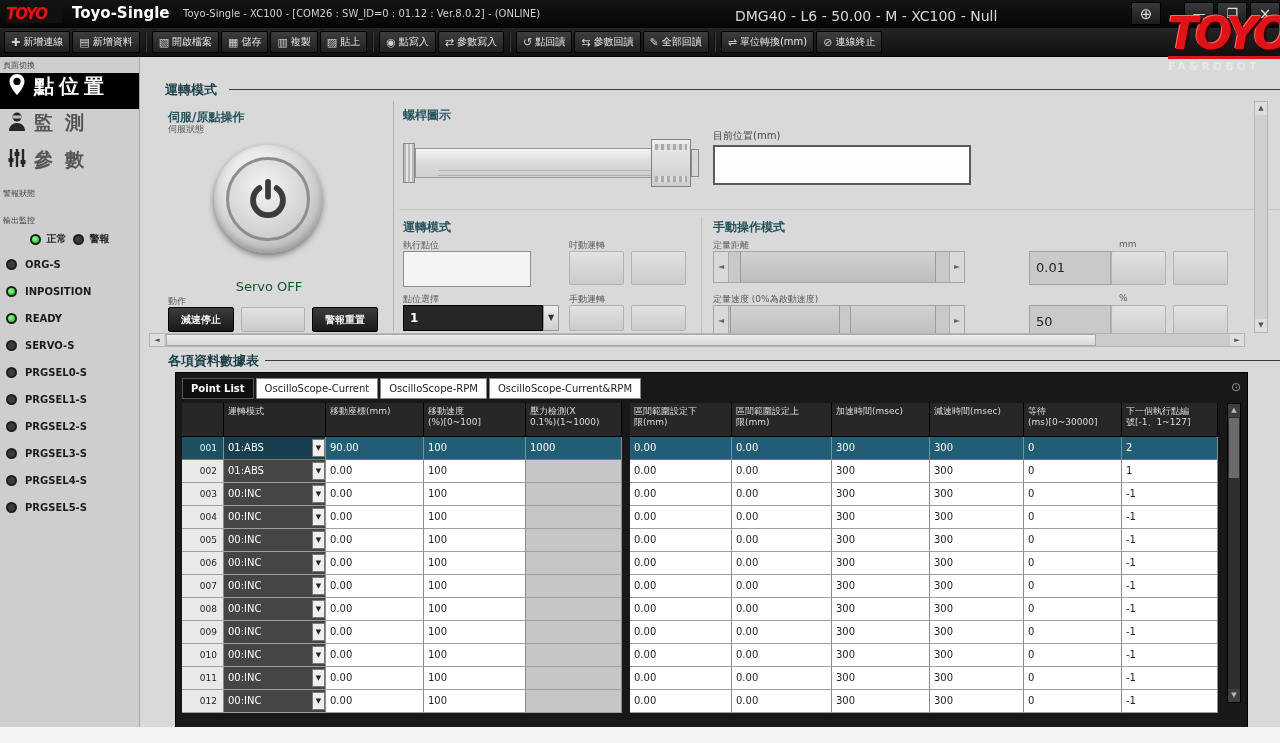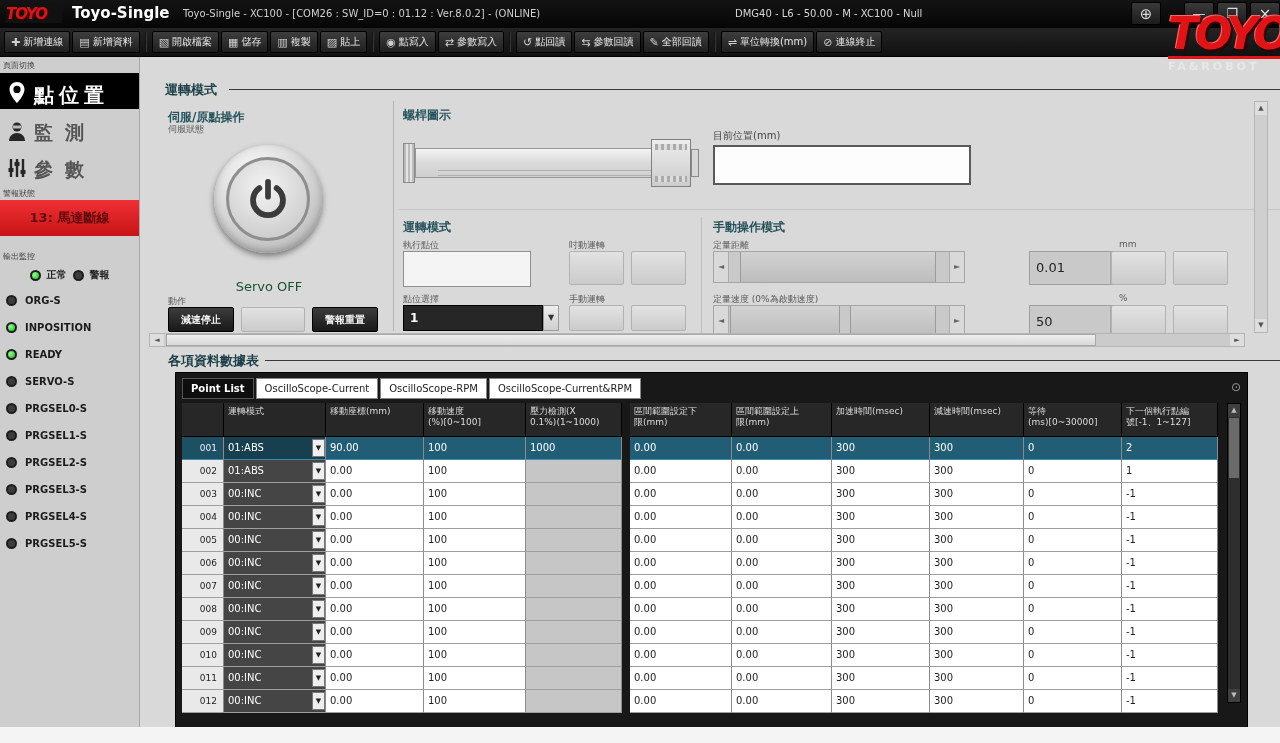--- a/index.html
+++ b/index.html
@@ -7,21 +7,21 @@
     font-family:"DejaVu Sans","Liberation Sans",sans-serif; }
 
   
   #titlebar { position:absolute; left:0; top:0; width:1280px; height:28px;
     background:linear-gradient(#141414,#060606); color:#eee; z-index:30; }
   #tb-logo { position:absolute; left:6px; top:5px; width:56px; height:18px;
     background:#111; color:#e01317; font-style:italic; font-weight:bold; font-size:15px;
     letter-spacing:-1px; text-shadow:1px 1px 0 #500; line-height:18px; }
   #app-name { position:absolute; left:72px; top:4px; font-size:15px; font-weight:bold; color:#fff; }
   #win-title { position:absolute; left:183px; top:8px; font-size:10px; color:#cfcfcf; }
-  #dev-info { position:absolute; left:735px; top:8px; font-size:10px; color:#d8d8d8; }
+  #dev-info { position:absolute; left:735px; top:8px; font-size:14px; color:#d8d8d8; }
   #status-box { position:absolute; left:938px; top:3px; width:192px; height:23px;
     background:#fff; color:#222; font-size:11px; line-height:22px; padding-left:5px;
     border:1px solid #666; }
   .win-ctl { position:absolute; top:2px; width:30px; height:23px; text-align:center;
     color:#ddd; font-size:13px; line-height:22px; background:linear-gradient(#3a3a3a,#1b1b1b);
     border:1px solid #000; border-radius:2px; }
   #globe-btn { left:1131px; font-size:15px; }
   #min-btn   { left:1184px; }
   #max-btn   { left:1217px; }
   #close-btn { left:1250px; font-size:15px; }
@@ -42,21 +42,21 @@
     overflow:hidden; z-index:40; text-align:left; }
   #brand .t { font-style:italic; font-weight:900; font-size:44px; line-height:40px;
     color:#e01317; letter-spacing:-3px; text-shadow:2px 2px 1px #300,-1px -1px 0 #f66; }
   #brand .bar { width:140px; height:3px; background:#e01317; margin-top:2px; }
   #brand .sub { font-weight:bold; font-size:11px; color:#e8e8e8; letter-spacing:3px; margin-top:1px; }
 
   
   #sidebar { position:absolute; left:0; top:57px; width:140px; height:670px;
     background:#cecece; border-right:1px solid #a8a8a8; }
   .side-cap { font-size:8px; color:#444; padding:3px 3px 1px 3px; }
-  .nav-item { position:relative; height:36px; margin:1px 0; display:flex; align-items:flex-end; }
+  .nav-item { position:relative; height:36px; margin:1px 0; display:flex; align-items:flex-start; }
   .nav-item .nico { width:34px; text-align:center; flex:0 0 34px; }
   .nav-item .nlabel { font-size:19px; font-weight:bold; color:#555; letter-spacing:12px; white-space:nowrap; }
   .nav-item.active { background:#000; }
   .nav-item.active .nlabel { color:#fff; letter-spacing:5px; font-size:20px; }
   #alarm-banner { height:36px; background:linear-gradient(#f03033,#c61418);
     display:flex; align-items:center; justify-content:center;
     color:#5e0a0c; font-weight:bold; font-size:13px; }
   #legend-row { display:flex; align-items:center; justify-content:center; gap:6px;
     height:24px; font-size:10px; font-weight:bold; color:#222; }
   .dot { width:11px; height:11px; border-radius:50%; border:2px solid #1d1d1d; display:inline-block; }
@@ -308,21 +308,20 @@
             <g fill="#262626">
               <rect x="2.5" y="11" width="5" height="4"></rect>
               <rect x="8.5" y="5" width="5" height="4"></rect>
               <rect x="14.5" y="13" width="5" height="4"></rect>
             </g>
           </svg></span>
         <span class="nlabel">參數</span>
       </div>
     </div>
   <div class="side-cap" style="margin-top:2px">警報狀態</div>
-  <div id="alarm-banner">13: 馬達斷線</div>
   <div class="side-cap" style="margin-top:12px">輸出監控</div>
   <div id="legend-row">
       <span class="dot on"></span>
       <span>正常</span>
       <span class="dot off"></span>
       <span>警報</span>
     </div>
   <div id="signal-list">
       <div class="sig-row">
         <span class="dot off"></span>

